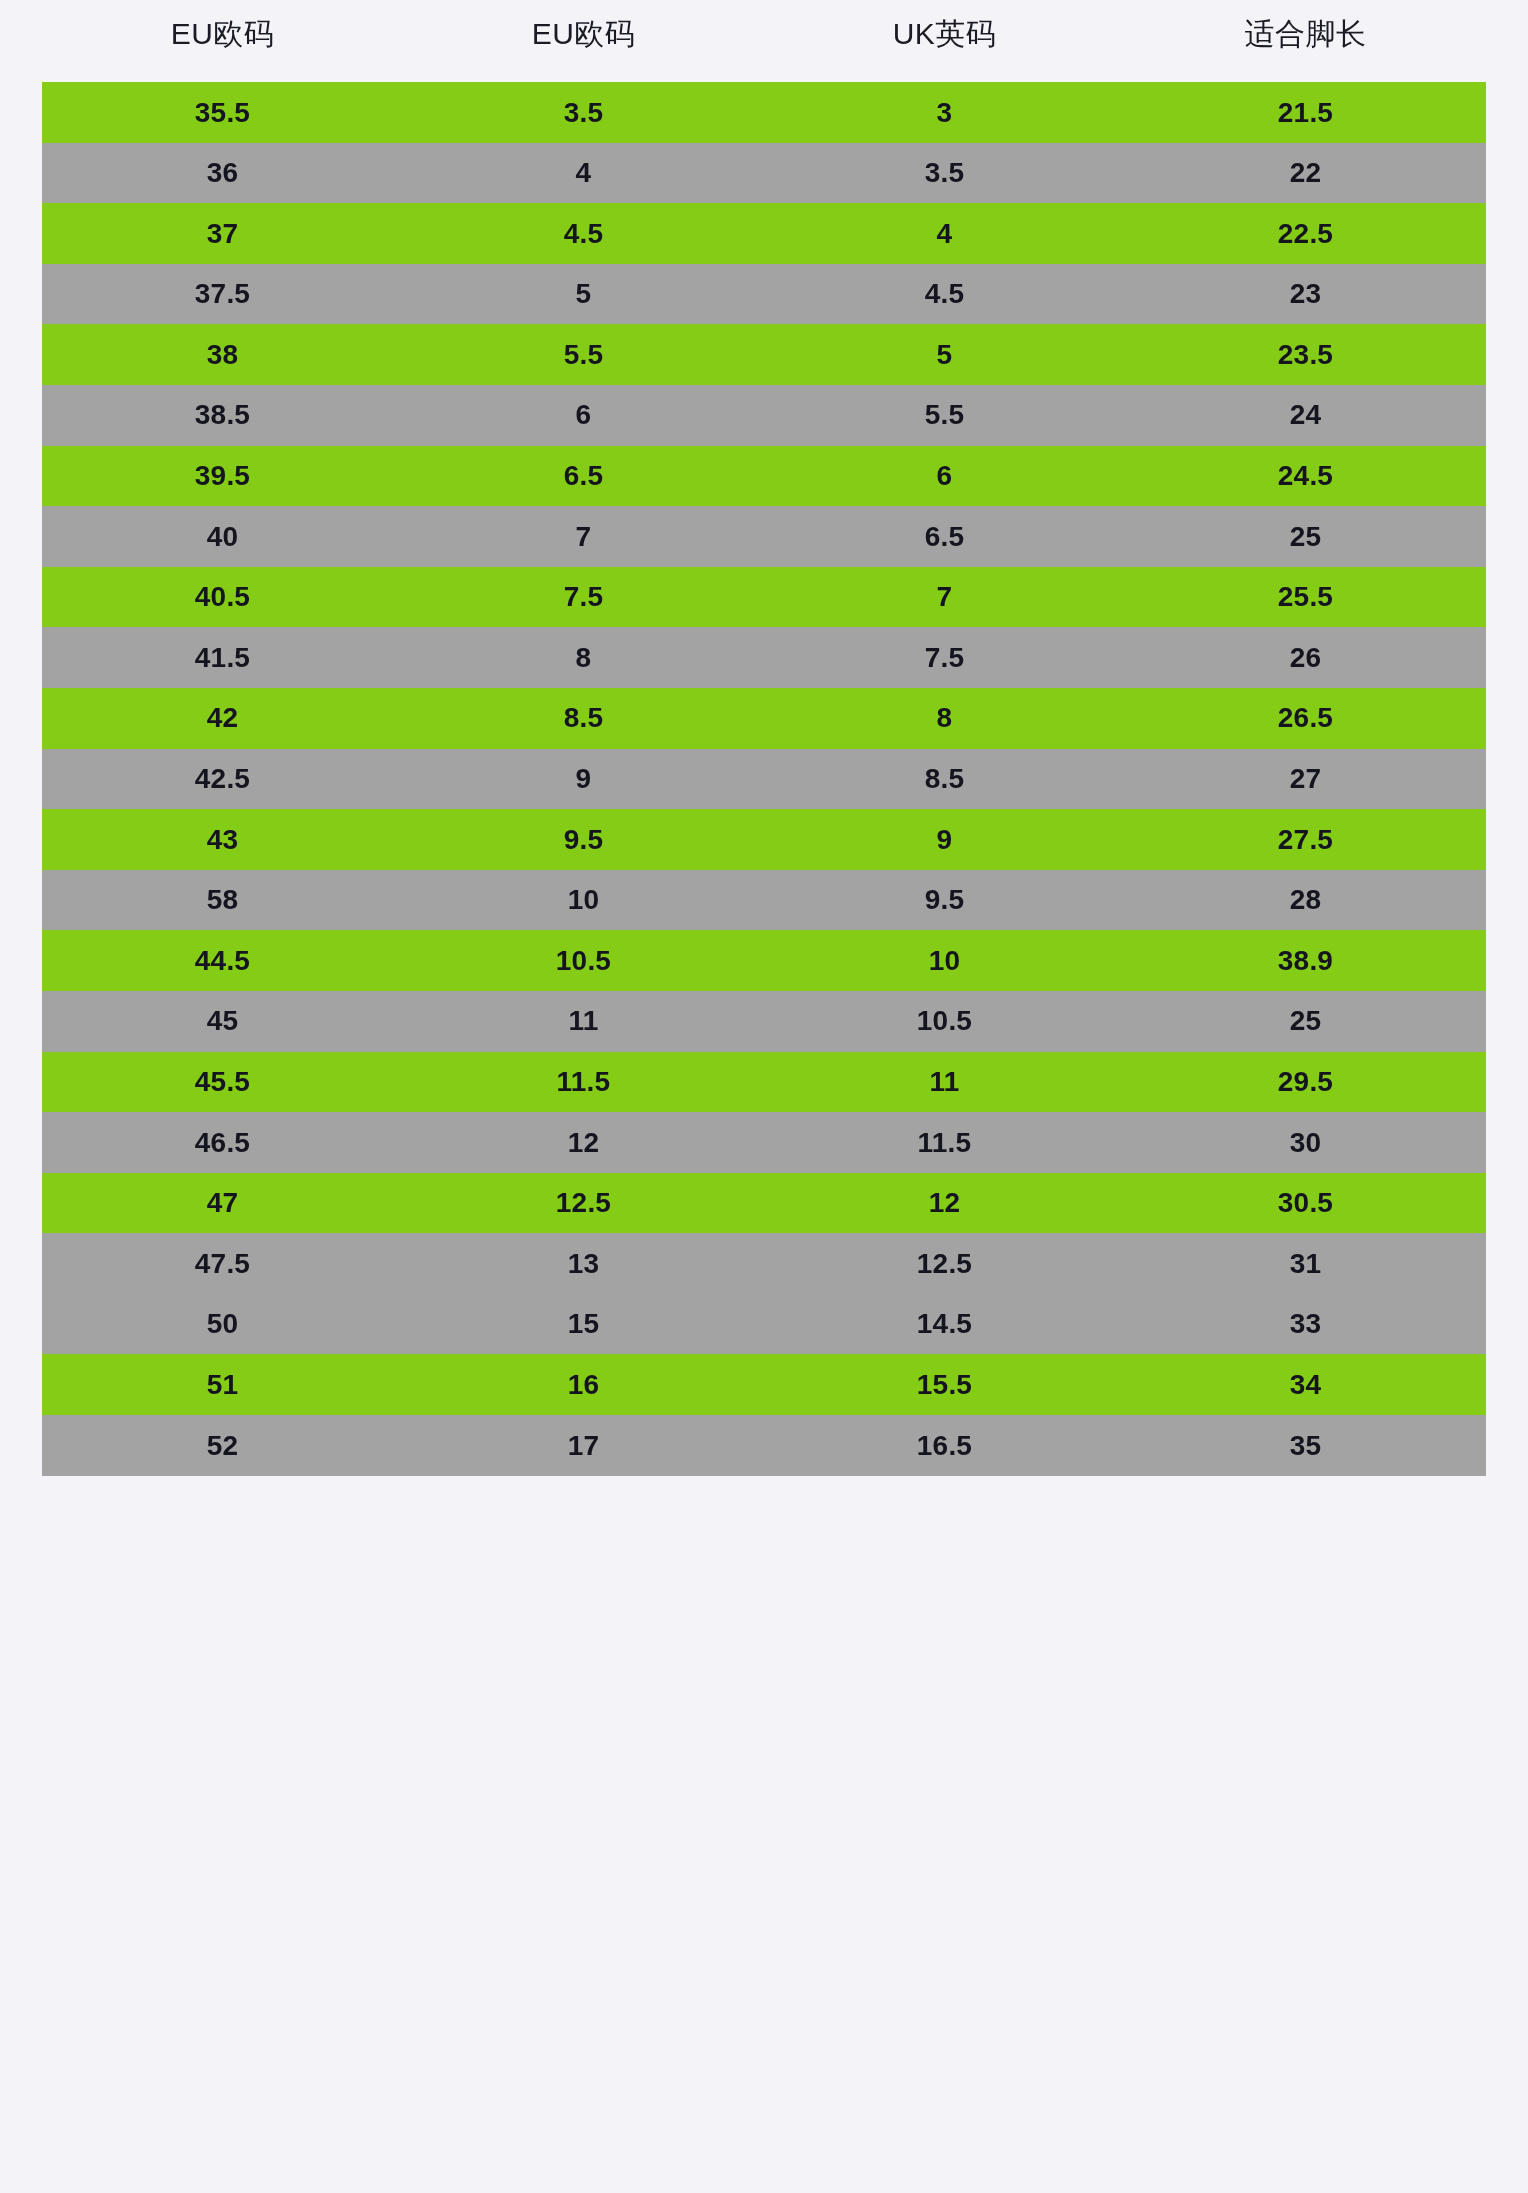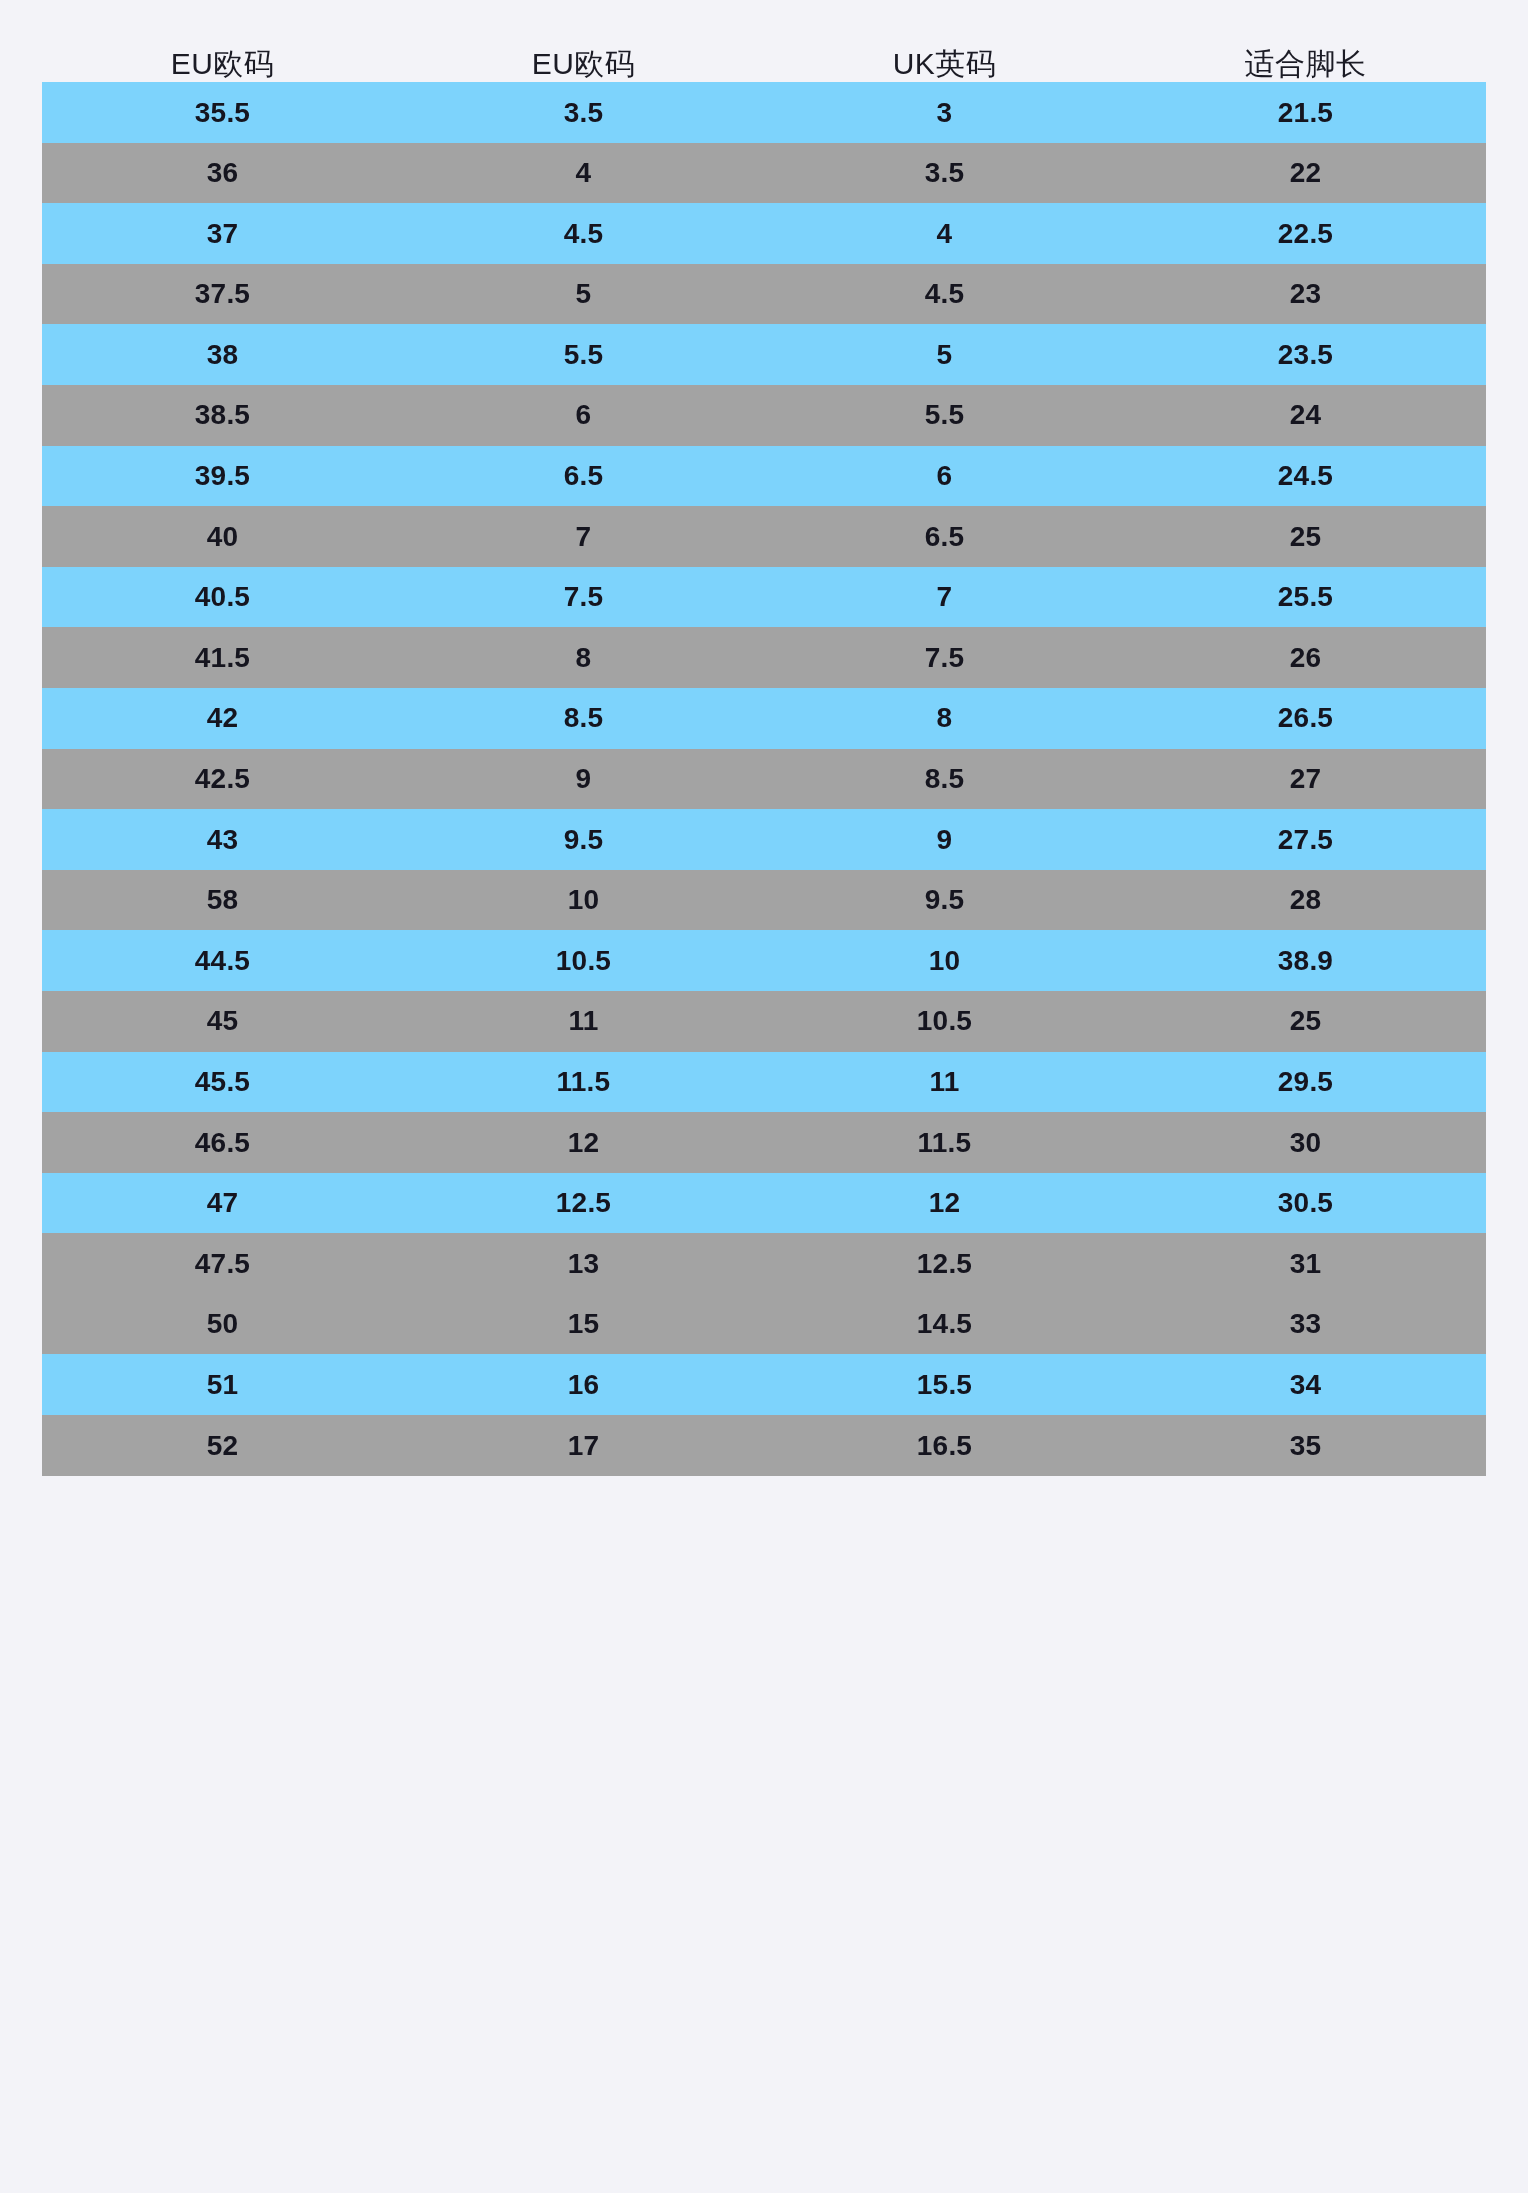--- a/index.html
+++ b/index.html
@@ -18,22 +18,22 @@
     width: 1528px;
     height: 2193px;
     position: relative;
     background: #f3f3f8;
     box-sizing: border-box;
   }
 
   .chart-header {
     display: flex;
     height: 82px;
-    align-items: flex-end;
-    padding: 0 42px;
+    align-items: flex-start;
+    padding: 16px 42px;
     box-sizing: border-box;
     background: #f3f3f8;
   }
 
   .chart-header .hcell {
     flex: 0 0 25%;
     text-align: center;
     font-size: 30px;
     font-weight: 400;
     color: #1b1b25;
@@ -47,21 +47,21 @@
 
   .chart-row {
     display: flex;
     height: 60.6px;
     align-items: center;
     margin: 0 42px;
     box-sizing: border-box;
   }
 
   .chart-row.odd {
-    background: #7dd3fc;
+    background: #84cc16;
   }
 
   .chart-row.even {
     background: #a3a3a3;
   }
 
   .chart-row .cell {
     flex: 0 0 25%;
     text-align: center;
     font-size: 28px;

